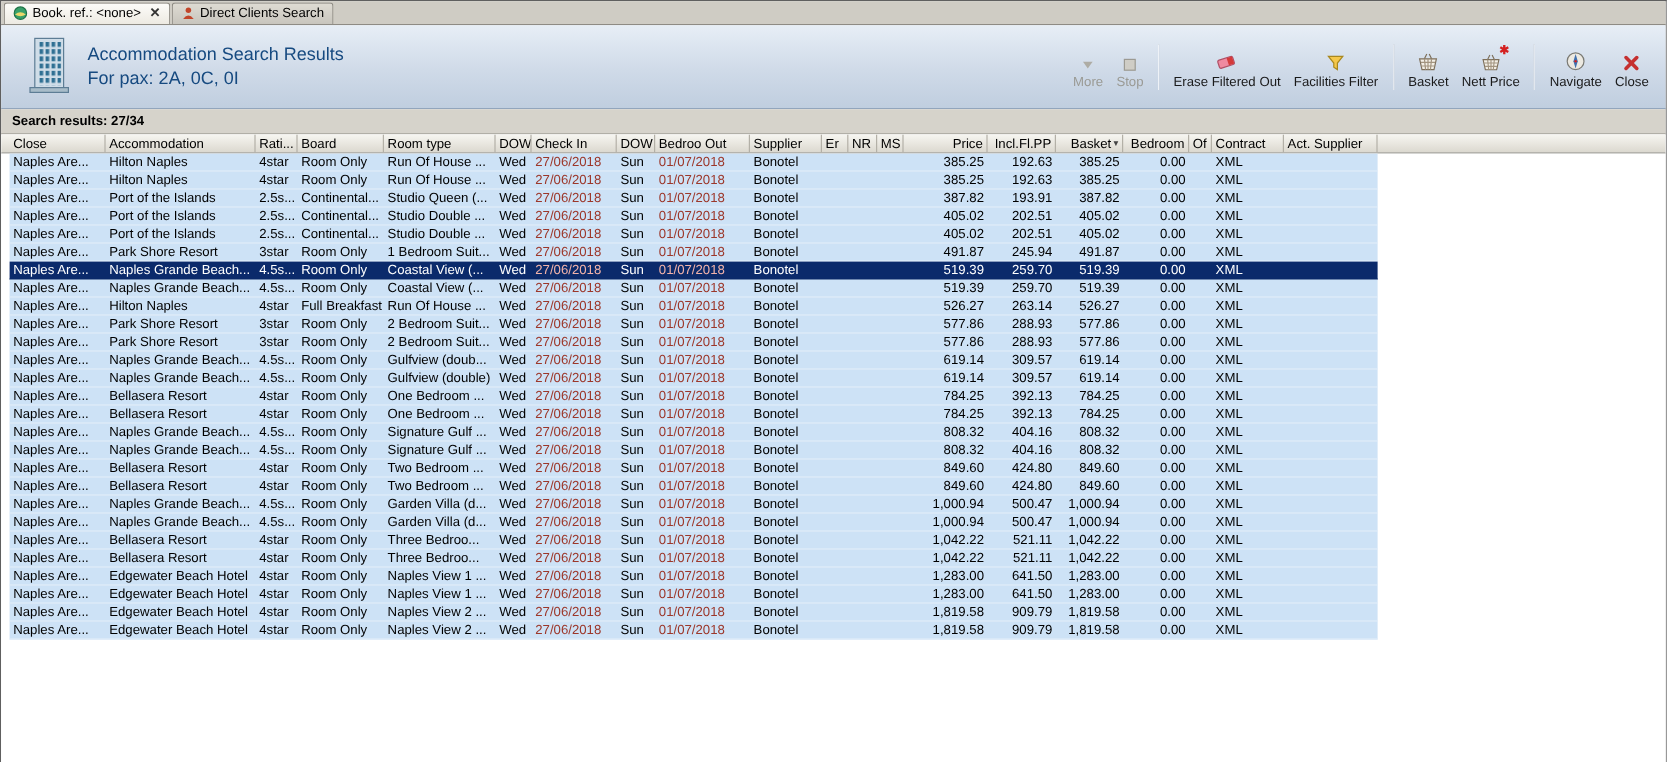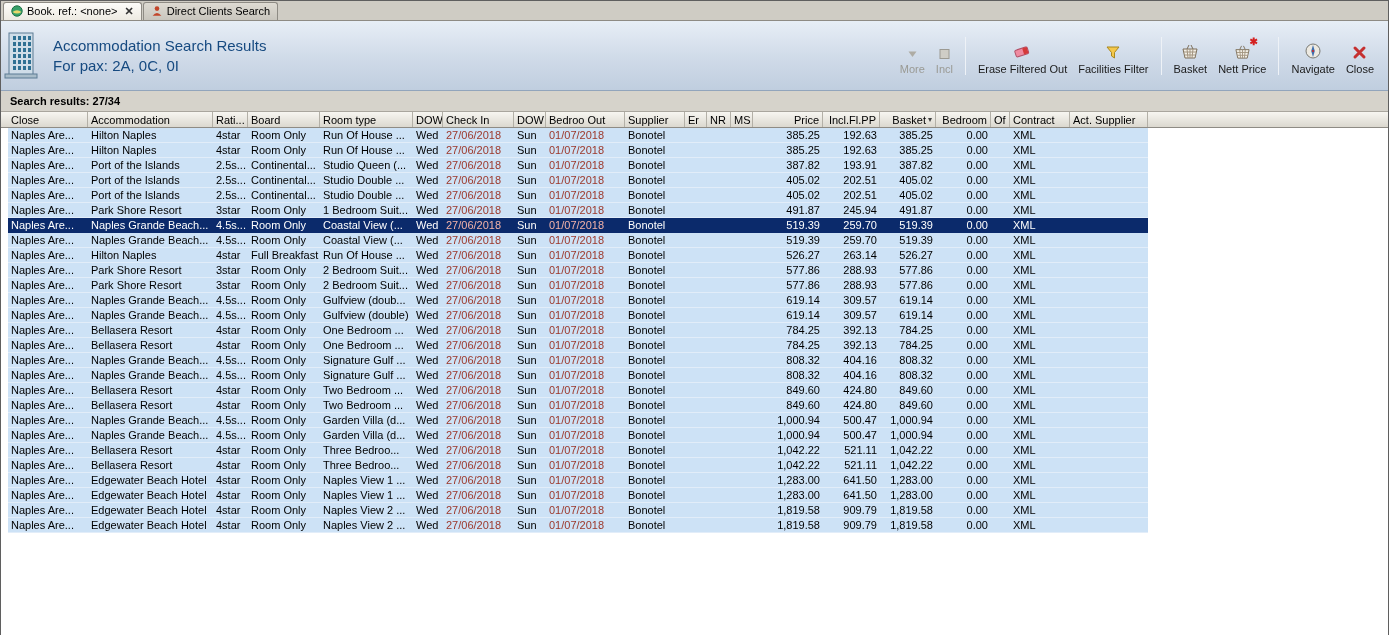--- a/index.html
+++ b/index.html
@@ -13,21 +13,21 @@
     padding:2px 0 0 2px; border-bottom:1px solid #8e8b84; flex:0 0 auto; }
   .tab { display:flex; align-items:center; gap:4px; padding:1px 7px 2px; height:18px;
     border:1px solid #8e8b84; border-bottom:none; border-radius:3px 3px 0 0;
     background:linear-gradient(#dedbd3,#c8c5bd); margin-right:1px; white-space:nowrap; cursor:pointer; }
   .tab.active { background:linear-gradient(#fdfcf9,#edeae2); }
   .tab-close { font-weight:bold; color:#333; margin-left:3px; cursor:pointer; line-height:10px; }
   .ticon12 { display:inline-flex; width:12px; height:12px; }
 
   
   .header { height:70px; background:linear-gradient(180deg,#e7eef6 0%,#cfdae8 55%,#c0cedf 100%);
-    border-bottom:1px solid #92a5bc; display:flex; align-items:center; padding:0 10px 0 2px; flex:0 0 auto; }
+    border-bottom:1px solid #92a5bc; display:flex; align-items:center; padding:0 10px 0 22px; flex:0 0 auto; }
   .titles { margin-left:14px; color:#164a80; font-size:15px; line-height:20px; }
 
   .toolbar { margin-left:auto; display:flex; align-items:flex-end; gap:11px; padding-right:4px; }
   .tbtn { display:flex; flex-direction:column; align-items:center; gap:3px; cursor:pointer; }
   .tbtn .ticon { height:19px; display:flex; align-items:flex-end; justify-content:center; }
   .tbtn .tlabel { font-size:11px; color:#1a1a1a; white-space:nowrap; }
   .tbtn.disabled .tlabel { color:#9a9a94; }
   .tsep { width:1px; height:38px; background:#aab4c2; border-right:1px solid #eef2f7; margin:0 1px; }
   .np-wrap { position:relative; display:inline-flex; }
   .np-star { position:absolute; top:-5px; right:-6px; color:#d42020; font-size:10px; font-weight:bold; }
@@ -107,21 +107,21 @@
             </svg>
         </span>
         <span class="tlabel">More</span>
       </div>
       <div class="tbtn disabled">
         <span class="ticon">
           <svg width="13" height="12">
               <rect x="2" y="1.5" width="9" height="9" fill="#cfcdc6" stroke="#9c9a92"></rect>
             </svg>
         </span>
-        <span class="tlabel">Incl</span>
+        <span class="tlabel">Stop</span>
       </div>
       <div class="tsep"></div>
       <div class="tbtn">
         <span class="ticon">
           <svg width="20" height="17">
               <g transform="rotate(-18 10 8)">
                 <rect x="2" y="5" width="13" height="7" rx="1.5" fill="#ef8aa0" stroke="#b05066"></rect>
                 <rect x="10" y="5.4" width="4.6" height="6.2" fill="#d43a3a"></rect>
               </g>
             </svg>

